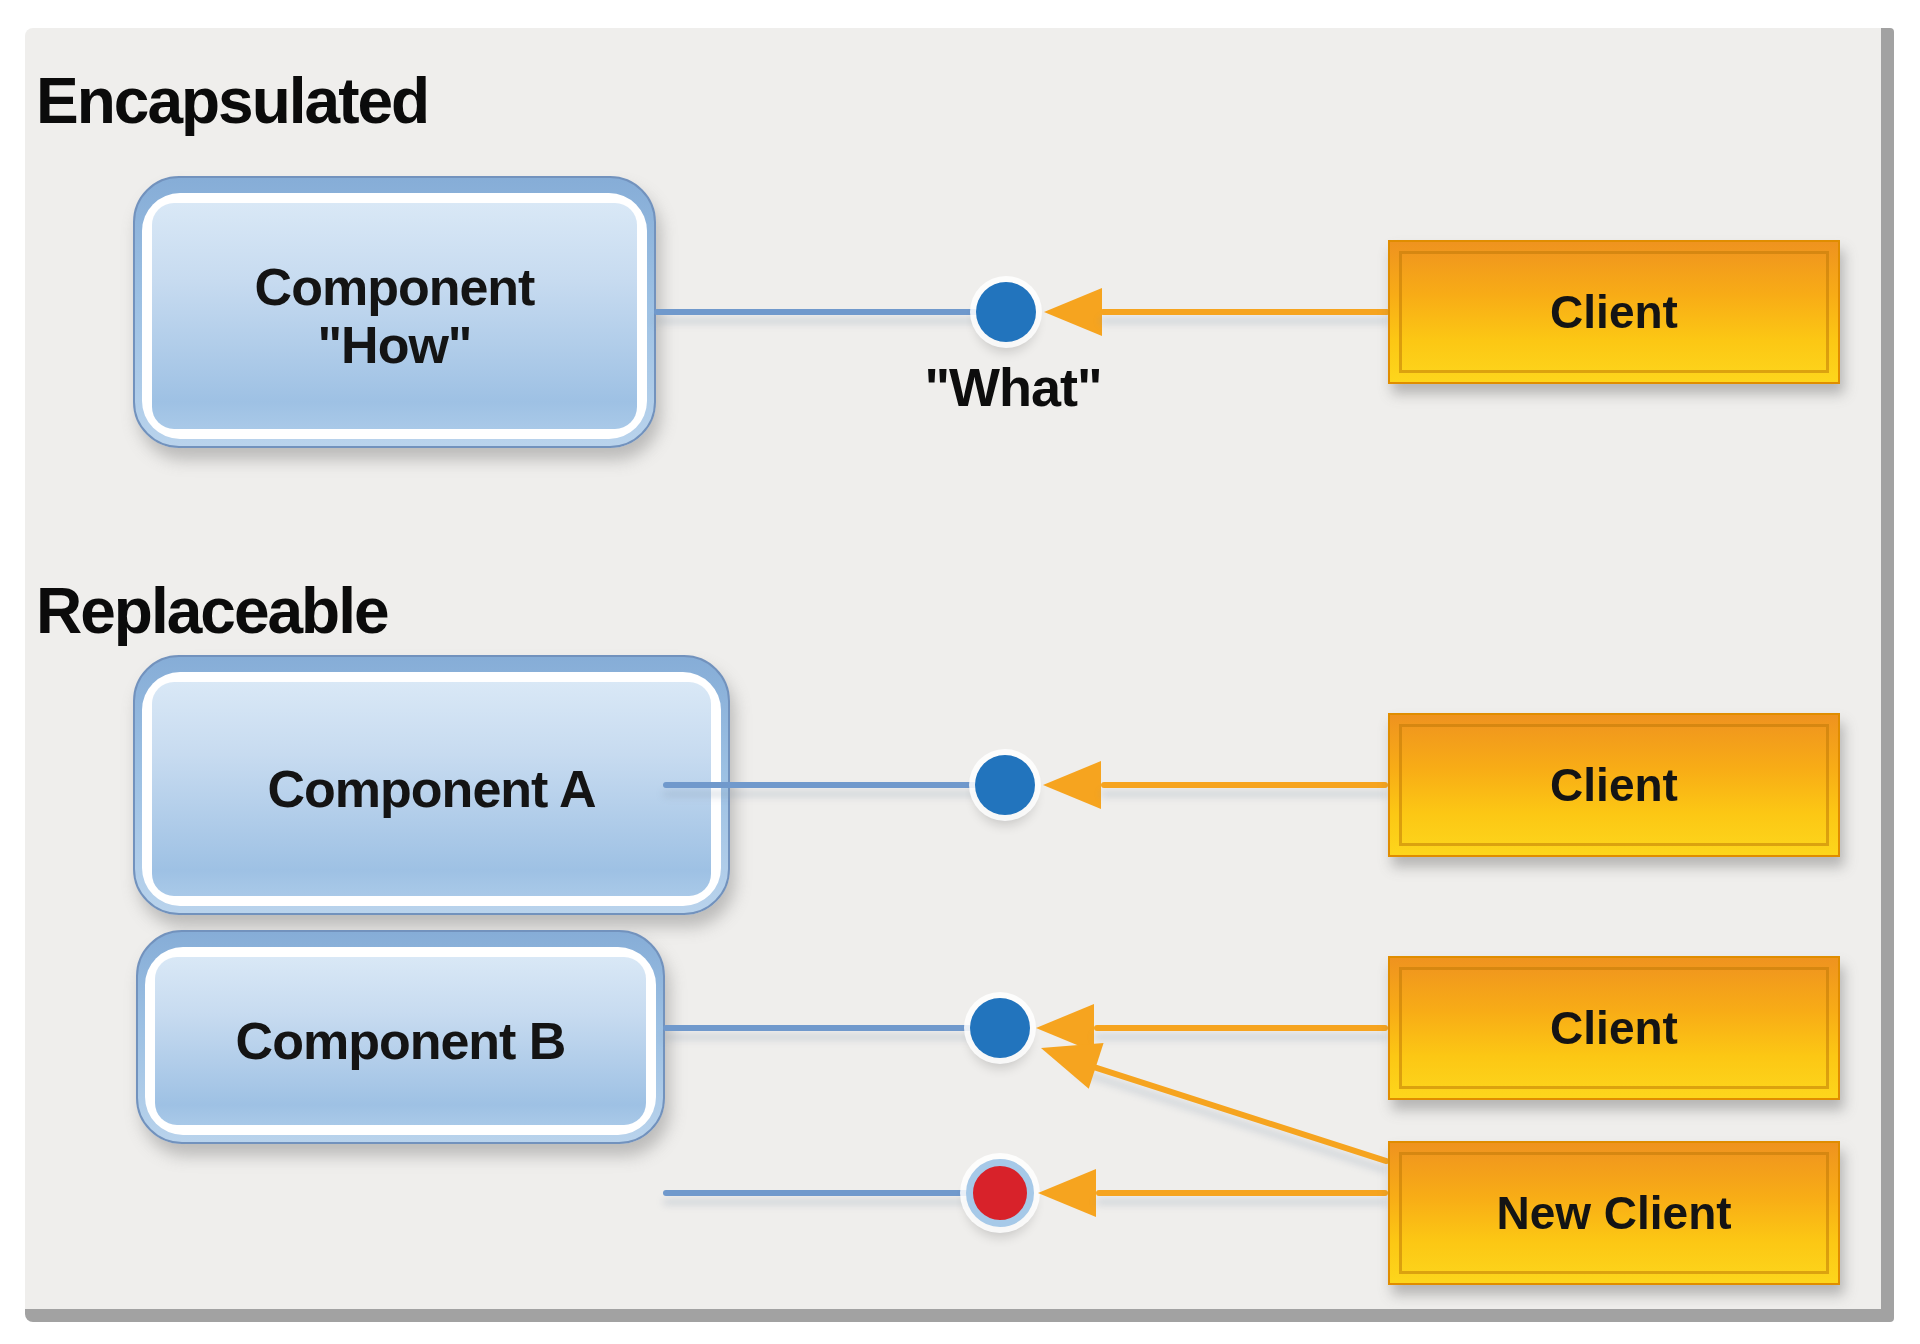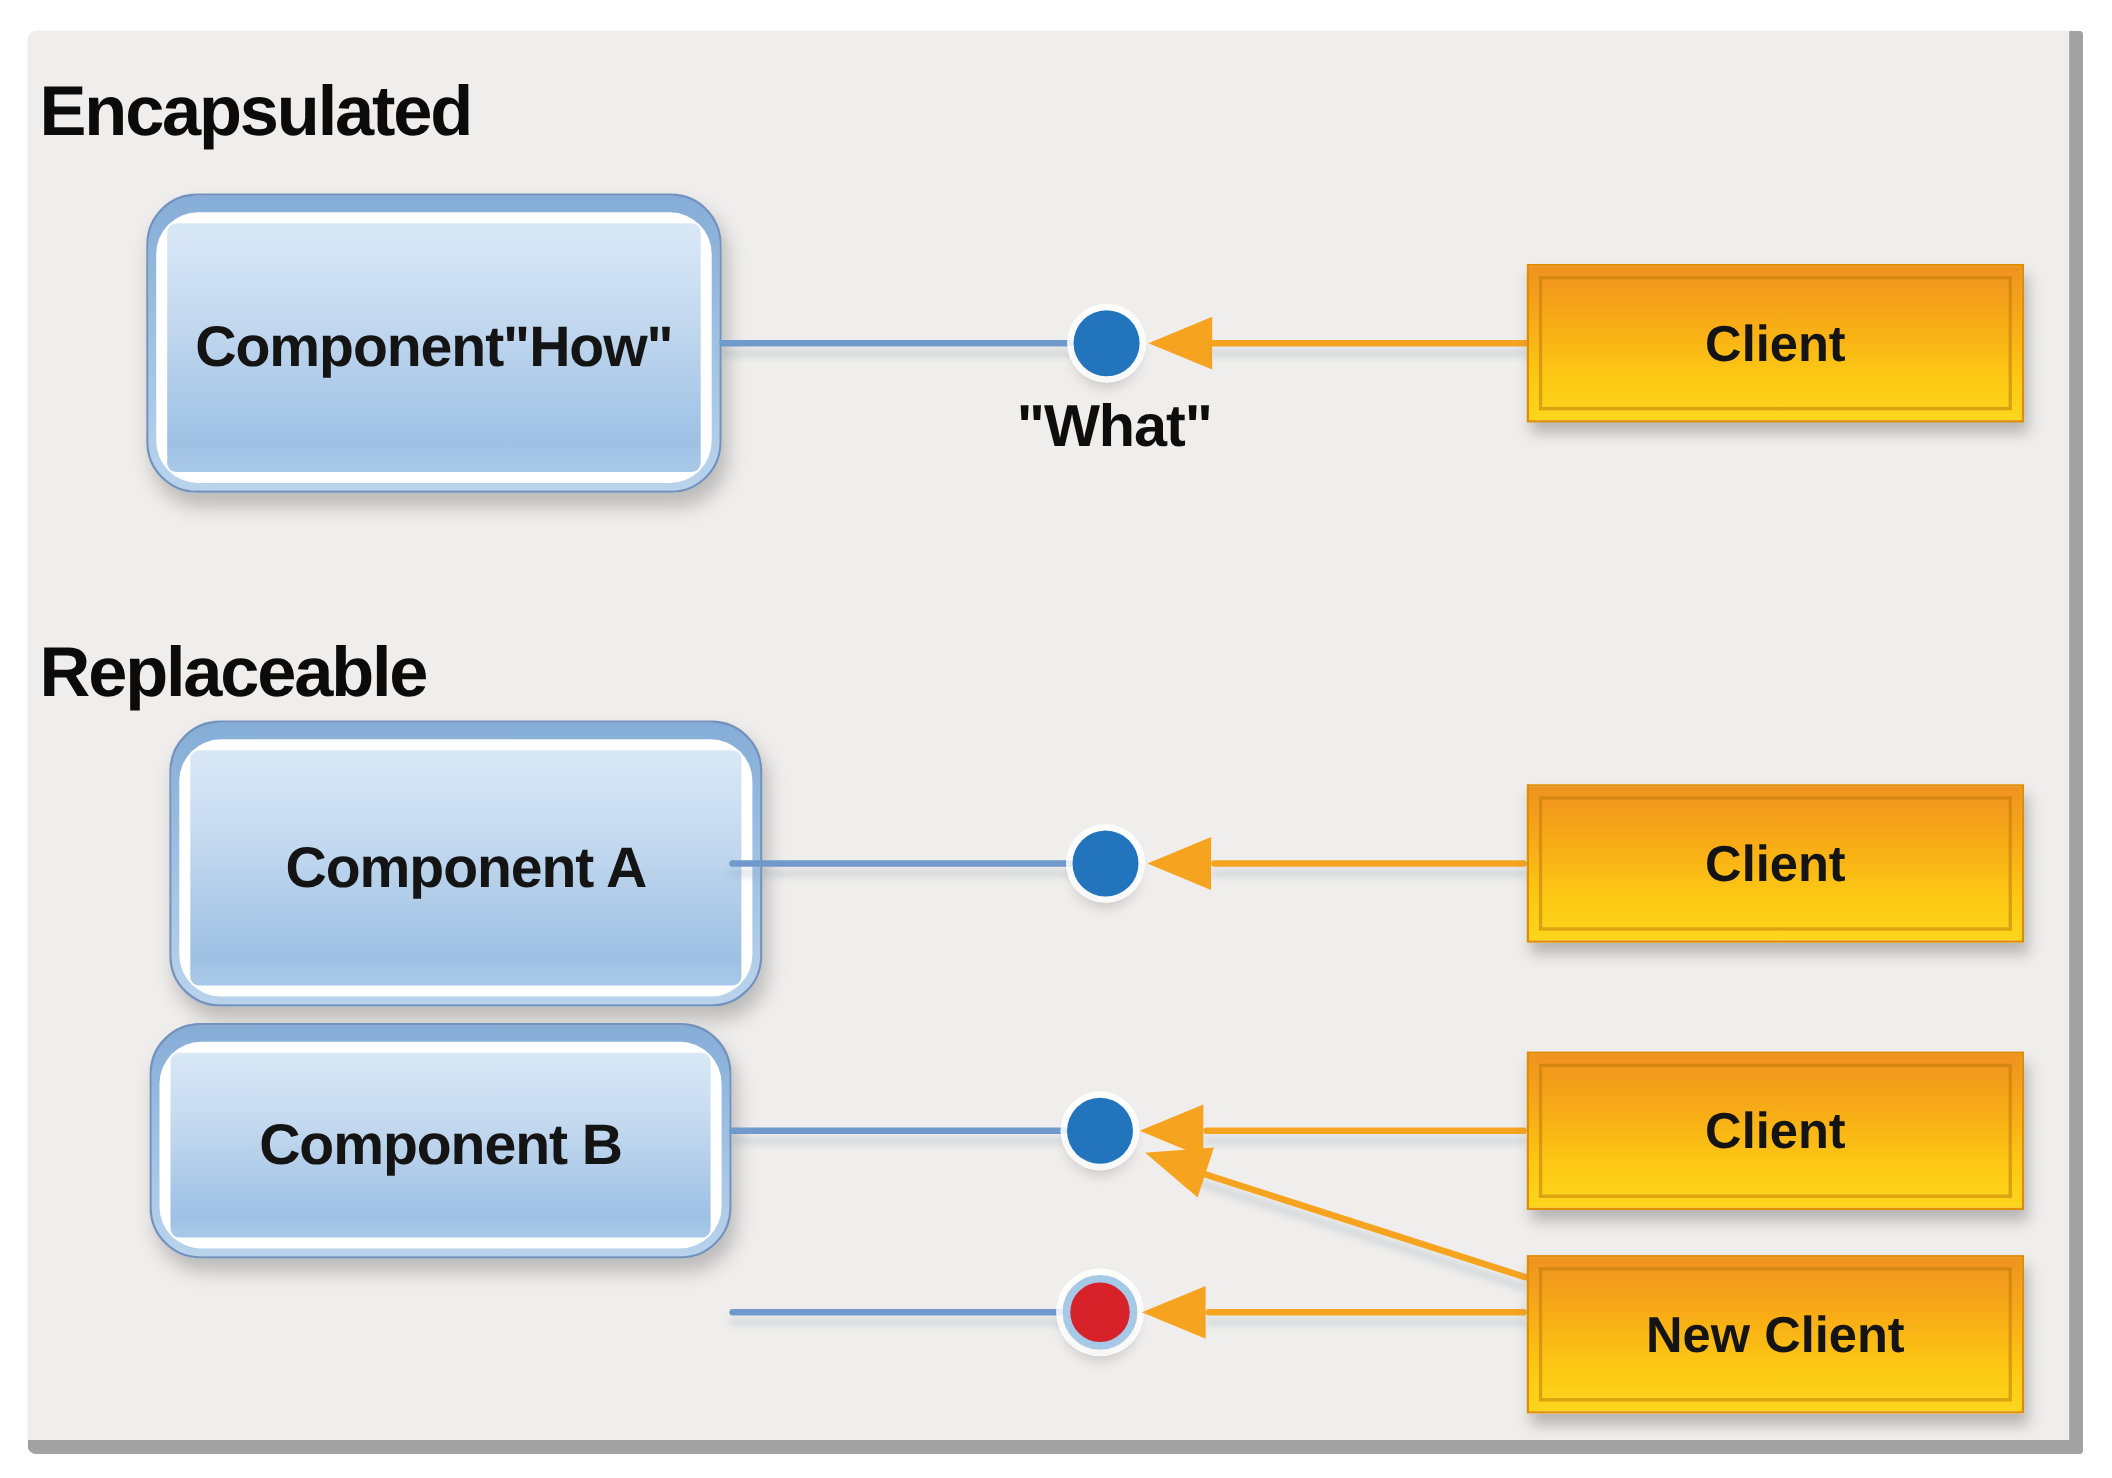--- a/index.html
+++ b/index.html
@@ -47,23 +47,23 @@
     background:linear-gradient(180deg,var(--component_band_top) 0%,#9cc0e3 45%,var(--component_band_bottom) 100%);
     border:2px solid var(--component_border);
     box-shadow:5px 12px 16px rgba(105,105,105,0.38);
   }
   .comp-ring{
     position:absolute;left:7px;right:7px;top:15px;bottom:7px;
     border-radius:38px;background:var(--component_ring);
   }
   .comp-core{
     position:absolute;left:17px;right:17px;top:25px;bottom:17px;
-    border-radius:8px;
+    border-radius:22px;
     background:linear-gradient(180deg,var(--component_fill_top) 0%,#c7dbf0 34%,var(--component_fill_bottom) 88%,#a9c9e8 100%);
-    display:flex;align-items:center;justify-content:center;
+    display:flex;flex-direction:column;align-items:center;justify-content:center;
   }
   .comp-label{
     font-size:52px;font-weight:bold;color:var(--text_dark);
     line-height:1.12;text-align:center;letter-spacing:-1px;
   }
   
   .client{
     position:absolute;width:452px;height:144px;
     background:linear-gradient(180deg,var(--client_fill_top) 0%,#f8ac16 38%,#fcc714 70%,var(--client_fill_bottom) 100%);
     border:2px solid var(--client_border);
@@ -129,21 +129,21 @@
   <div class="dot" style="left:976px;top:282px;"></div>
   <div class="arrow" style="left:1044px;top:288px;"></div>
   <div class="line orange" style="left:1100px;top:309px;width:290px;"></div>
   <div class="what-label" style="left:863px;top:356px;">"What"</div>
 
   <div class="client" style="left:1388px;top:240px;">
     <div class="client-inner"></div>
     <div class="client-label">Client</div>
   </div>
 
-  <div class="comp" style="left:154px;top:655px;width:539px;height:260px;">
+  <div class="comp" style="left:133px;top:655px;width:597px;height:260px;">
     <div class="comp-ring"></div>
     <div class="comp-core">
       <div class="comp-label">Component A</div>
     </div>
   </div>
 
   <div class="line blue" style="left:663px;top:782px;width:342px;"></div>
   <div class="dot" style="left:975px;top:755px;"></div>
   <div class="arrow" style="left:1043px;top:761px;"></div>
   <div class="line orange" style="left:1101px;top:782px;width:287px;"></div>

